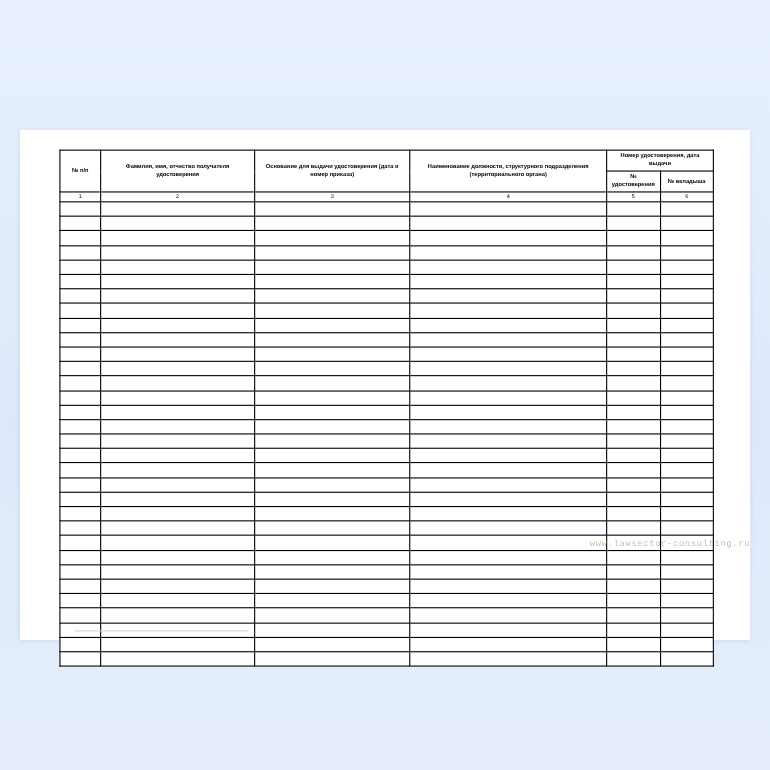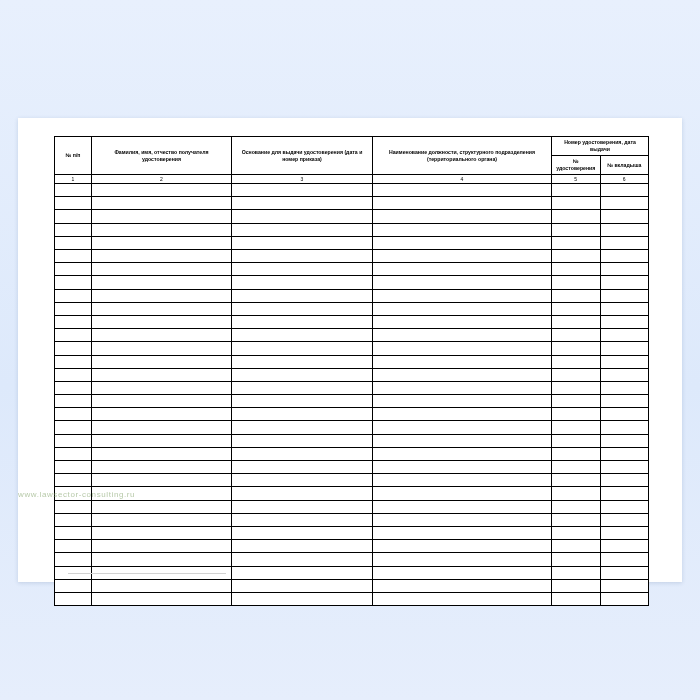--- a/index.html
+++ b/index.html
@@ -82,27 +82,27 @@
   }
   .hdr-group-top {
     padding: 2px 2px 1px 2px;
   }
   
   #watermark {
     position: absolute;
     left: 0;
     top: 372px;
     width: 664px;
-    text-align: left;
+    text-align: right;
     font-size: 8px;
     letter-spacing: 0.6px;
     color: #7a9c5f;
     opacity: 0.55;
     pointer-events: none;
-    font-family: Liberation Sans, sans-serif;
+    font-family: Liberation Mono, monospace;
   }
 </style>
 </head>
 <body>
 
 <div id="stage">
 
   <div id="sheet">
 
     <div id="table-wrap">

